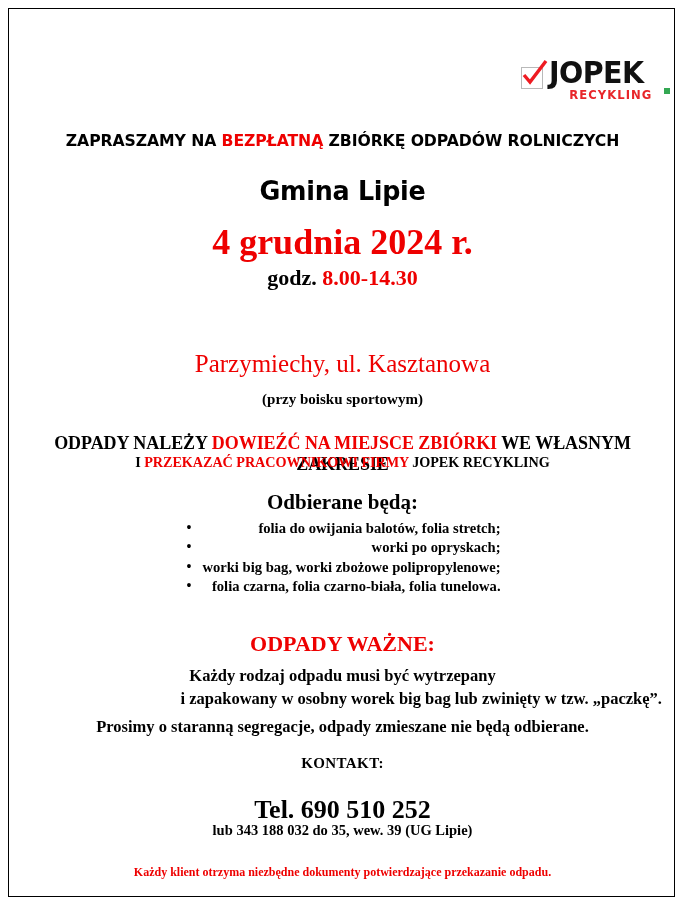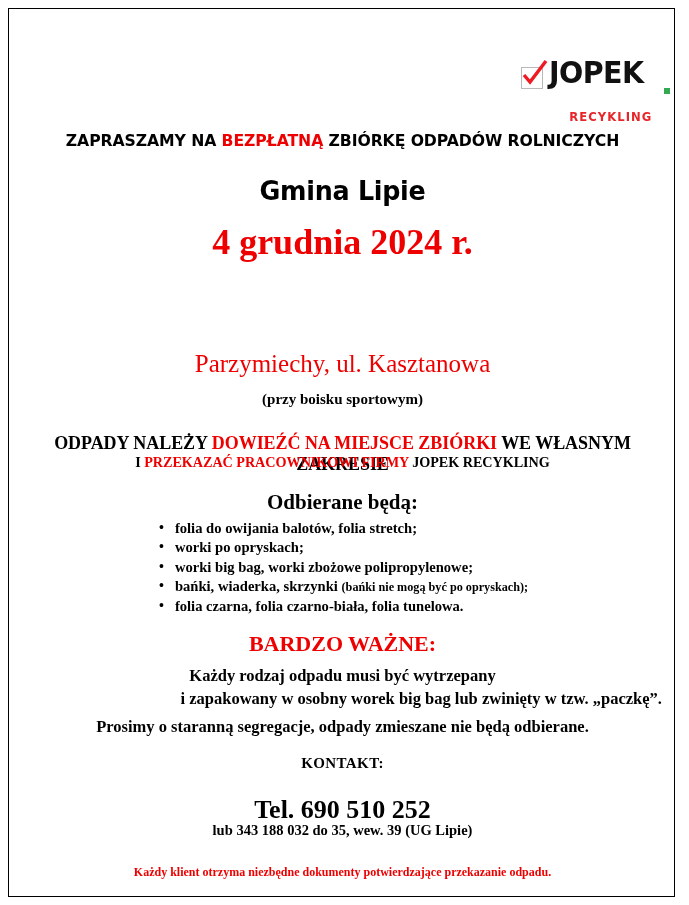--- a/index.html
+++ b/index.html
@@ -71,21 +71,20 @@
     top: -4px;
     width: 30px;
     height: 30px;
     overflow: visible;
   }
   .logo-text {
     display: flex;
     flex-direction: column;
     align-items: flex-end;
     line-height: 1;
-    gap: 22px;
   }
   .logo-main {
     font-family: "DejaVu Sans", "Liberation Sans", sans-serif;
     font-weight: bold;
     font-size: 31px;
     letter-spacing: -0.6px;
     color: #111111;
     transform: scaleX(0.92);
     transform-origin: left center;
   }
@@ -193,21 +192,21 @@
     top: 510px;
     left: 0;
     width: 100%;
     padding: 0;
   }
   .bullets ul {
     margin: 0;
     padding: 0;
     list-style: none;
     display: inline-block;
-    text-align: left;
+    text-align: right;
   }
   .bullets-center {
     width: 100%;
     text-align: center;
   }
   .bullets li {
     position: relative;
     font-size: 14.6px;
     font-weight: bold;
     line-height: 18.4px;
@@ -292,20 +291,23 @@
       </div>
     </div>
 
     <div class="tx headline">
       <span class="blk">ZAPRASZAMY NA </span><span class="red">BEZPŁATNĄ</span><span class="blk"> ZBIÓRKĘ ODPADÓW ROLNICZYCH</span>
     </div>
 
     <div class="tx gmina blk">Gmina Lipie</div>
 
     <div class="tx date-line">4 grudnia 2024 r.</div>
+    <div class="tx hour-line">
+      <span class="blk">godz. </span><span class="red">8.00-14.30</span>
+    </div>
 
     <div class="tx place-value">Parzymiechy, ul. Kasztanowa</div>
     <div class="tx place-note blk">(przy boisku sportowym)</div>
 
     <div class="tx rule-1">
       <span class="blk">ODPADY NALEŻY </span><span class="red">DOWIEŹĆ NA MIEJSCE ZBIÓRKI</span><span class="blk"> WE WŁASNYM ZAKRESIE</span>
     </div>
     <div class="tx rule-2">
       <span class="blk">I </span><span class="red">PRZEKAZAĆ PRACOWNIKOWI FIRMY</span><span class="blk"> JOPEK RECYKLING</span>
     </div>
@@ -317,30 +319,27 @@
           <li>
             <span>folia do owijania balotów, folia stretch;</span><span class="sm"></span>
           </li>
           <li>
             <span>worki po opryskach;</span><span class="sm"></span>
           </li>
           <li>
             <span>worki big bag, worki zbożowe polipropylenowe;</span><span class="sm"></span>
           </li>
           <li>
-            <span>bańki, wiaderka, skrzynki </span><span class="sm">(bańki nie mogą być po opryskach);</span>
-          </li>
-          <li>
             <span>folia czarna, folia czarno-biała, folia tunelowa.</span><span class="sm"></span>
           </li>
         </ul>
       </div>
     </div>
 
-    <div class="tx important-title">BARDZO WAŻNE:</div>
+    <div class="tx important-title">ODPADY WAŻNE:</div>
     <div class="tx imp-1 blk">Każdy rodzaj odpadu musi być wytrzepany</div>
     <div class="tx imp-2 blk">i zapakowany w osobny worek big bag lub zwinięty w tzw. „paczkę”.</div>
     <div class="tx imp-3 blk">Prosimy o staranną segregacje, odpady zmieszane nie będą odbierane.</div>
 
     <div class="tx kontakt-label blk">KONTAKT:</div>
     <div class="tx tel blk">Tel. 690 510 252</div>
     <div class="tx tel-alt blk">lub 343 188 032 do 35, wew. 39 (UG Lipie)</div>
 
     <div class="tx footer-note">Każdy klient otrzyma niezbędne dokumenty potwierdzające przekazanie odpadu.</div>
 

